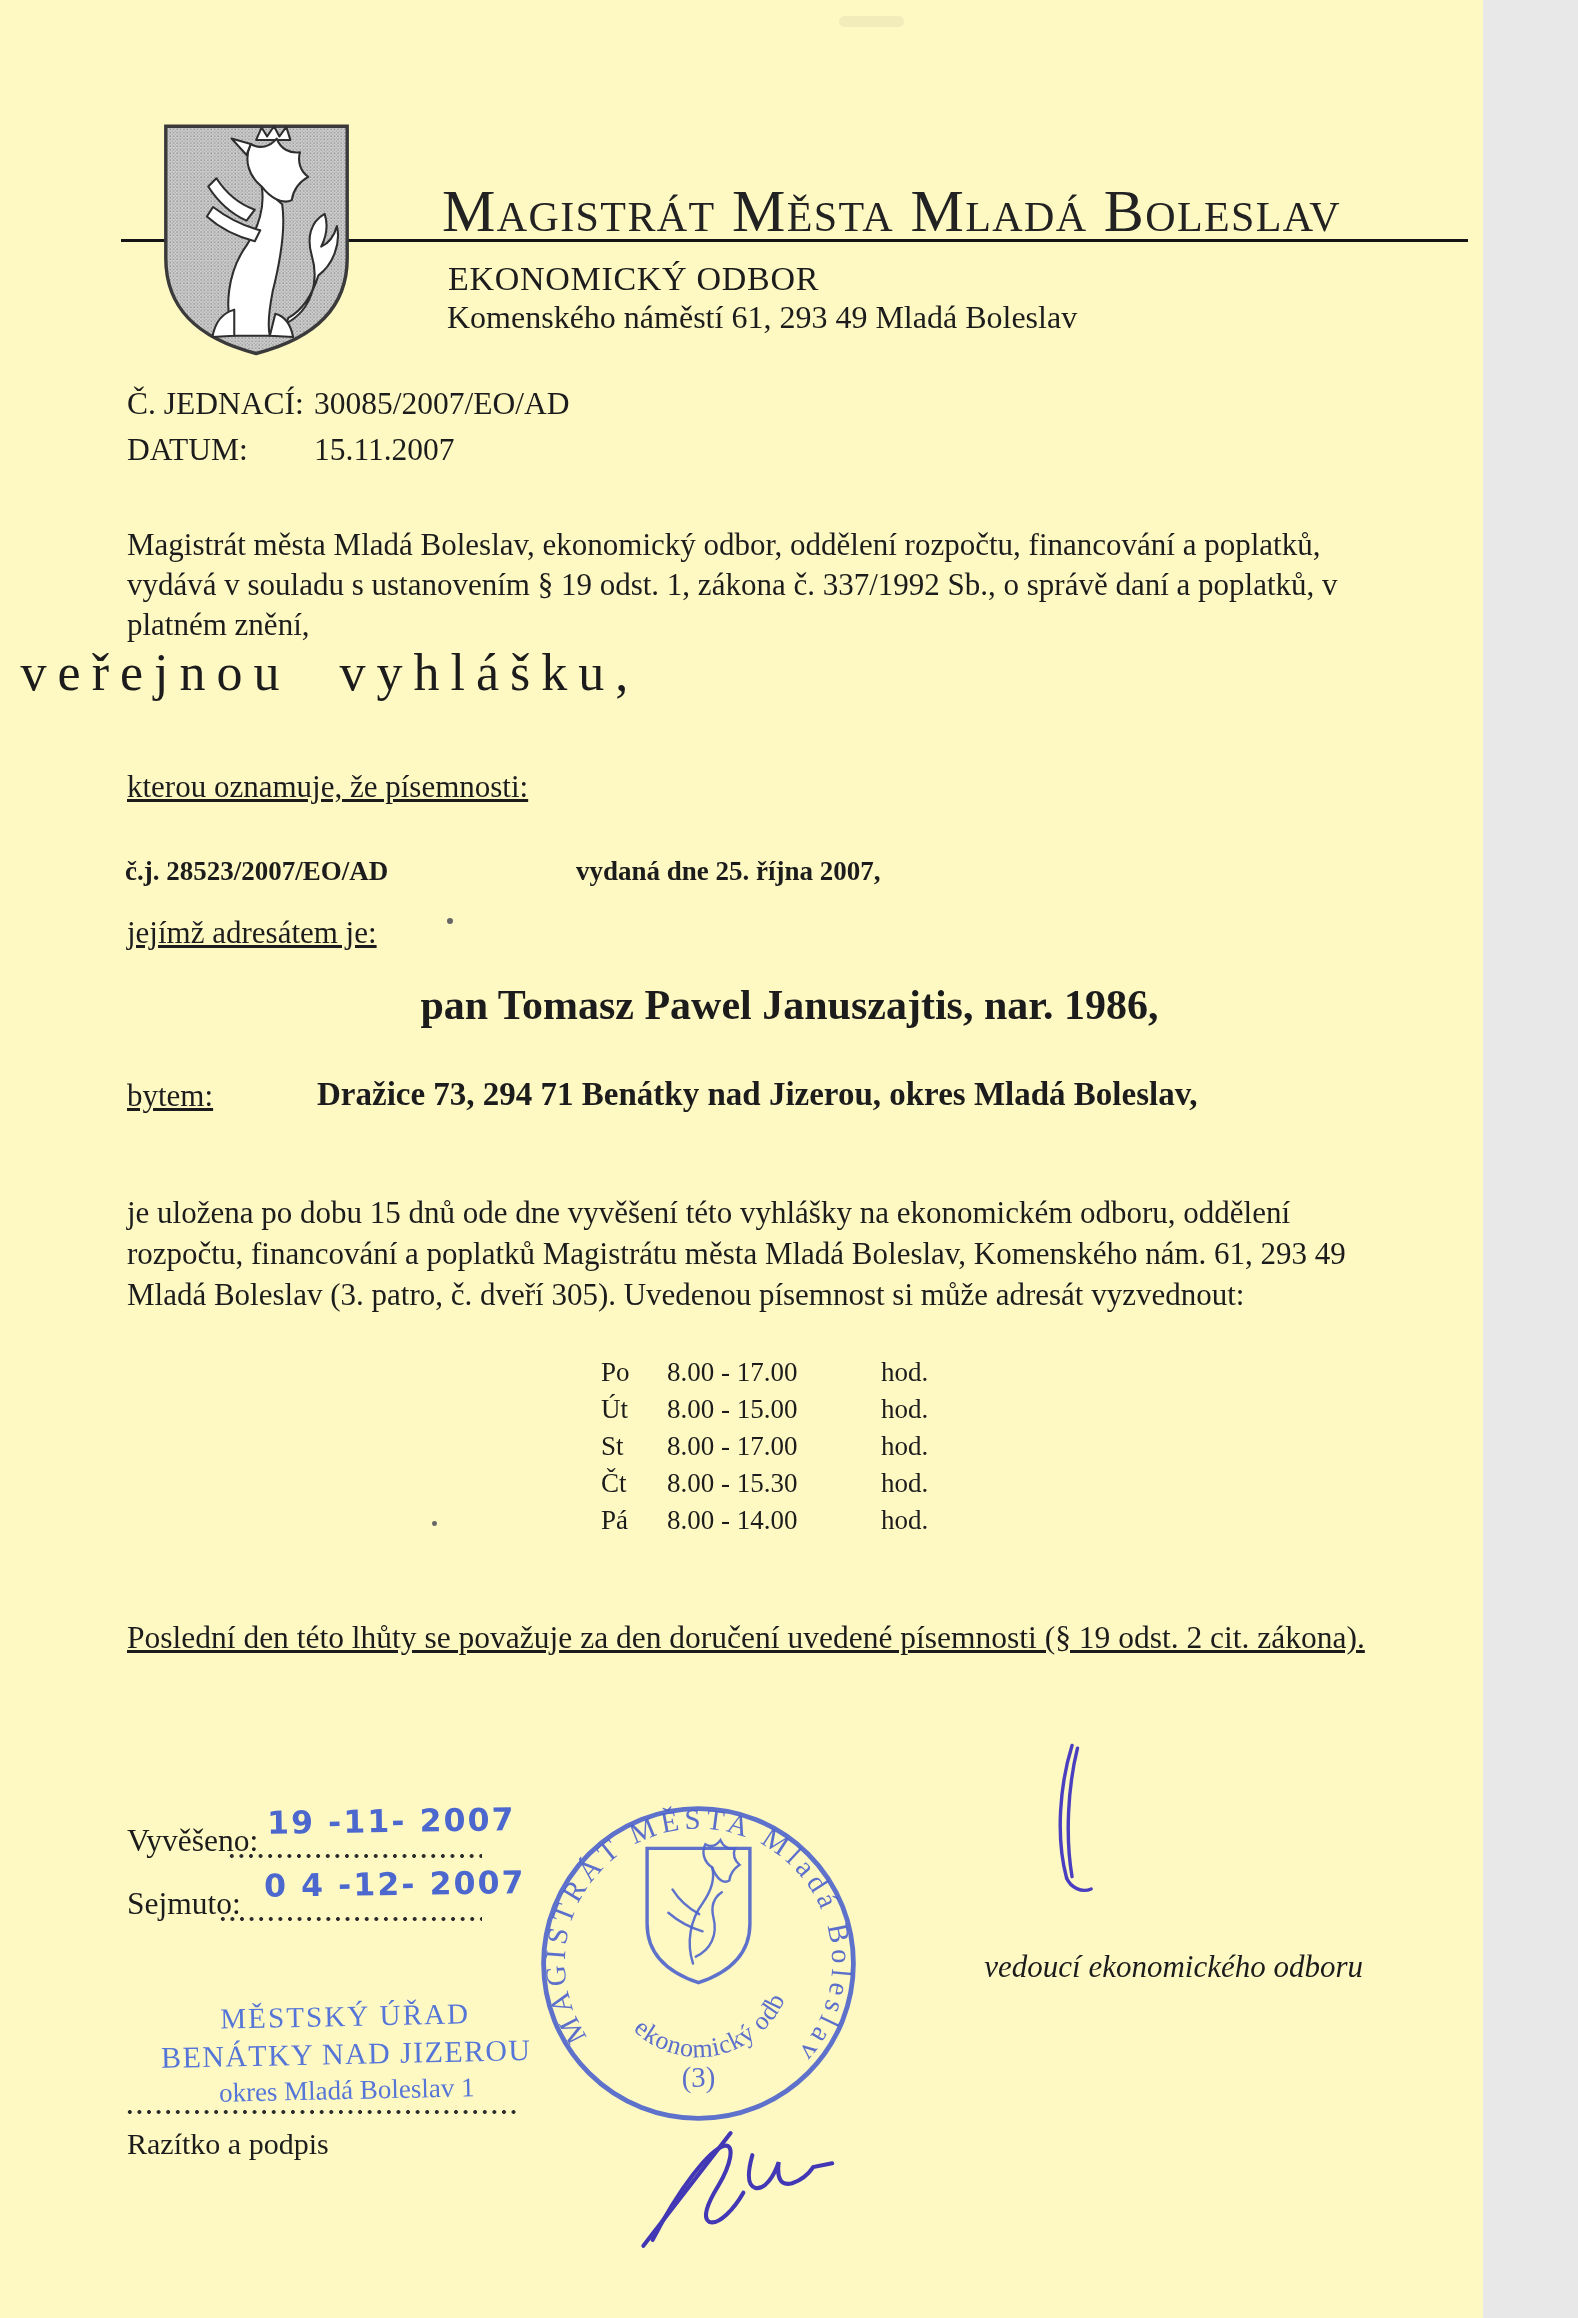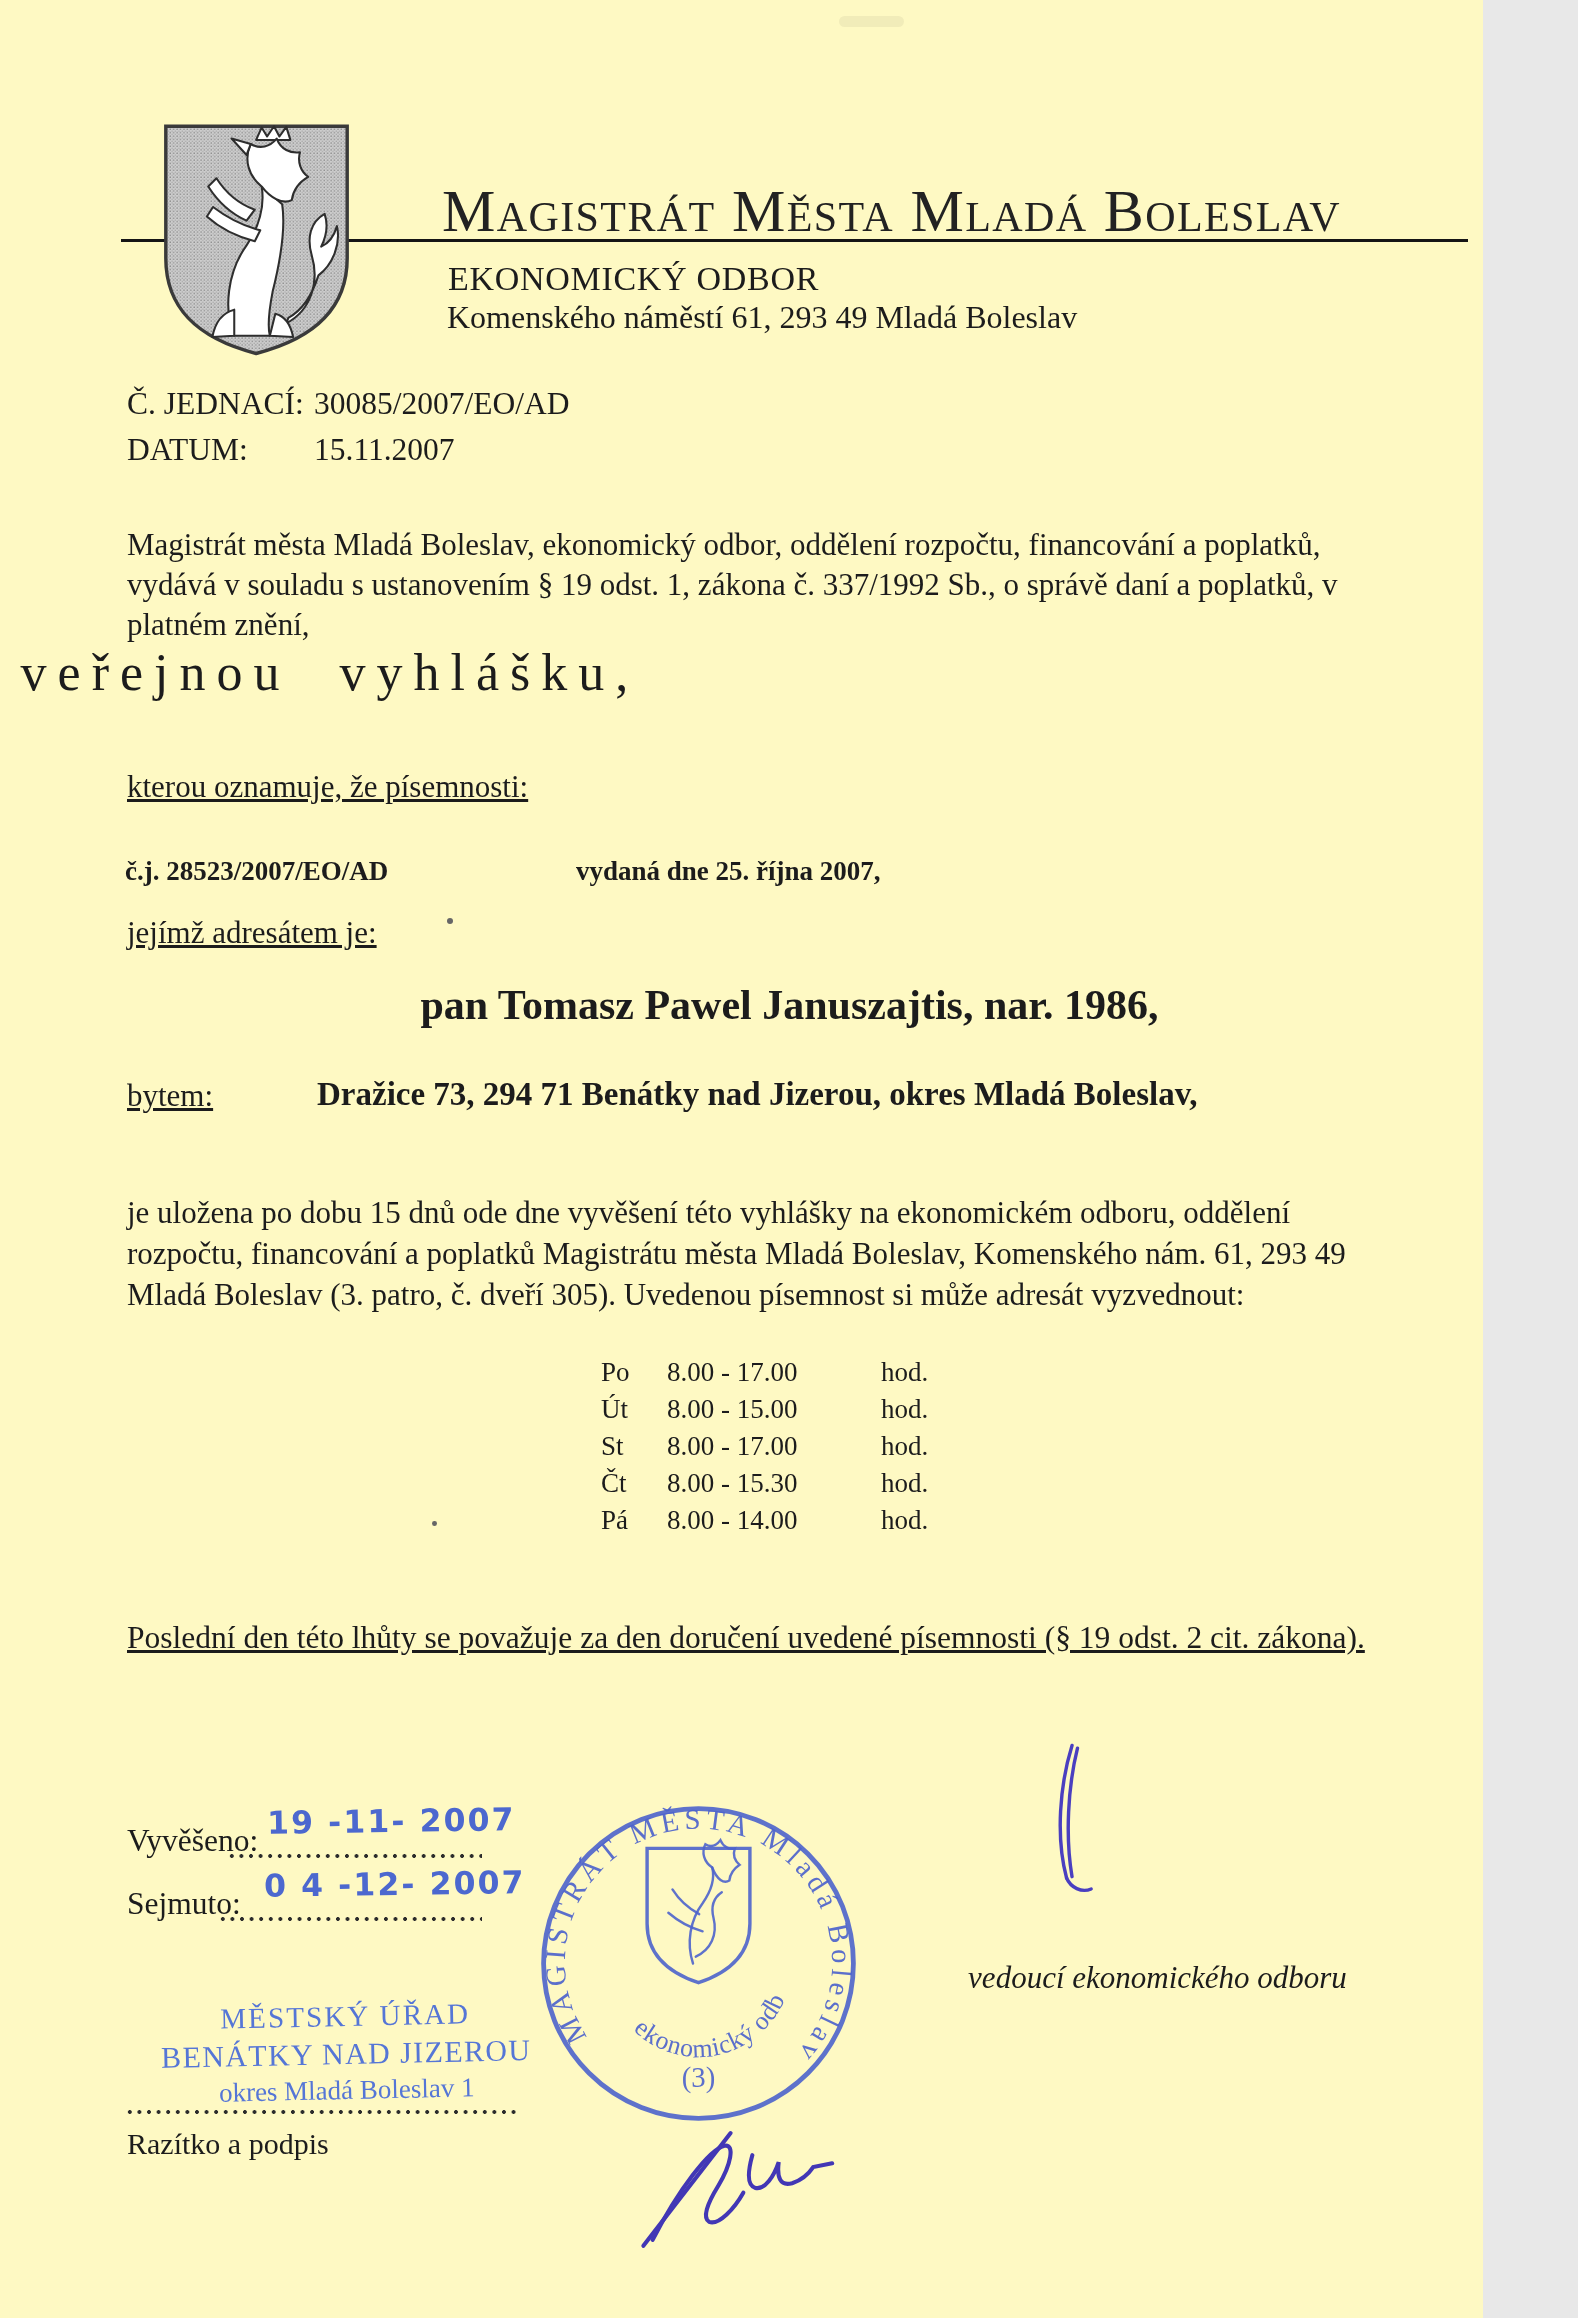--- a/index.html
+++ b/index.html
@@ -56,21 +56,21 @@
     transform:rotate(-1.2deg); font-family:"Liberation Serif", serif;
   }
   .office-stamp .l1 { font-size:29px; letter-spacing:2.1px; line-height:37px; white-space:nowrap; }
   .office-stamp .l2 { font-size:30px; letter-spacing:1.4px; line-height:38px; white-space:nowrap; }
   .office-stamp .l3 { font-size:27px; line-height:34px; white-space:nowrap; }
   .stamp-caption { font-size:30px; white-space:nowrap; }
 
   .signer { width:411px; text-align:center; }
   .signer .name { font-size:35px; font-weight:bold; white-space:nowrap; }
   .signer .surname { letter-spacing:8.2px; }
-  .signer .role { font-size:31px; font-style:italic; white-space:nowrap; margin-top:21px; }
+  .signer .role { font-size:31px; font-style:italic; white-space:nowrap; margin-top:10px;text-align:right; }
   .signer .org  { font-size:31px; font-style:italic; white-space:nowrap; margin-top:2.7px; }
 
   .artifact-dot { border-radius:50%; background:#666; }
   .smudge { background:rgba(0,0,0,0.05); border-radius:5.5px; }
 </style>
 </head>
 <body>
 
 <div class="page">
 

